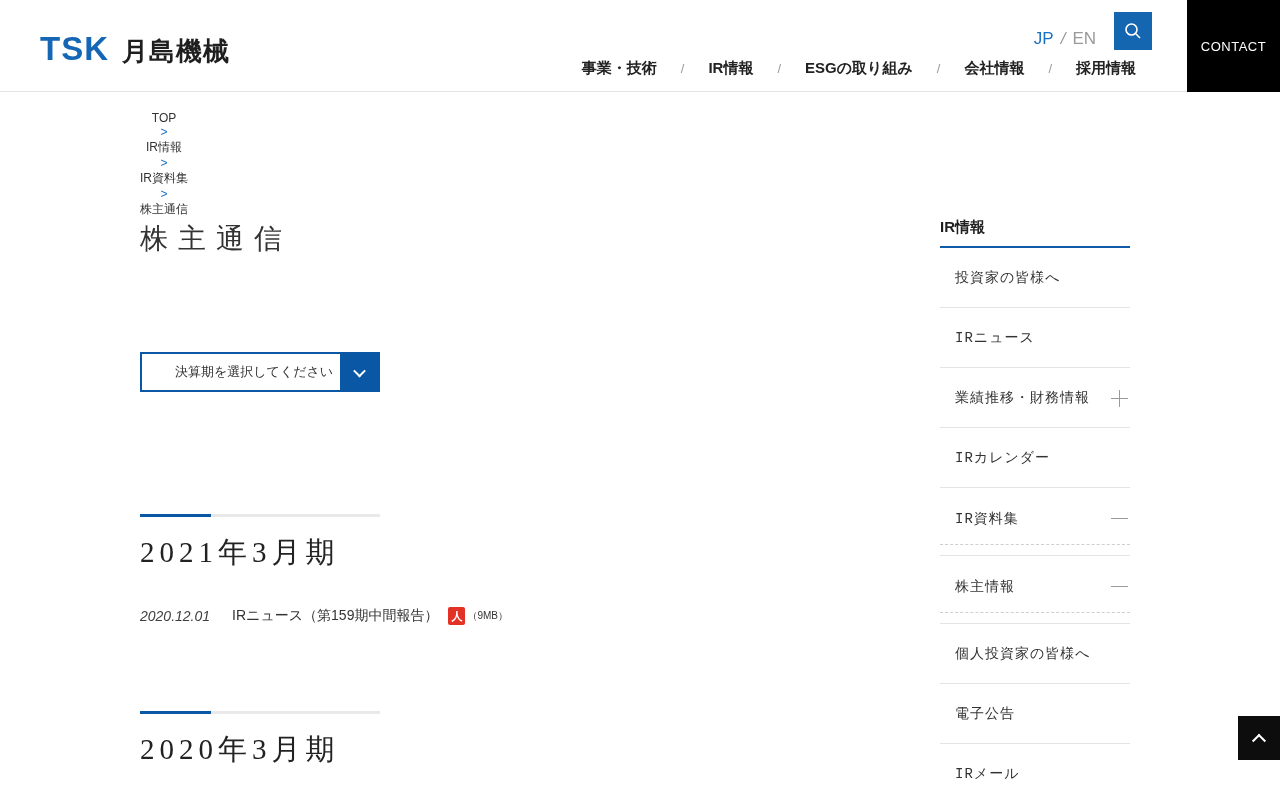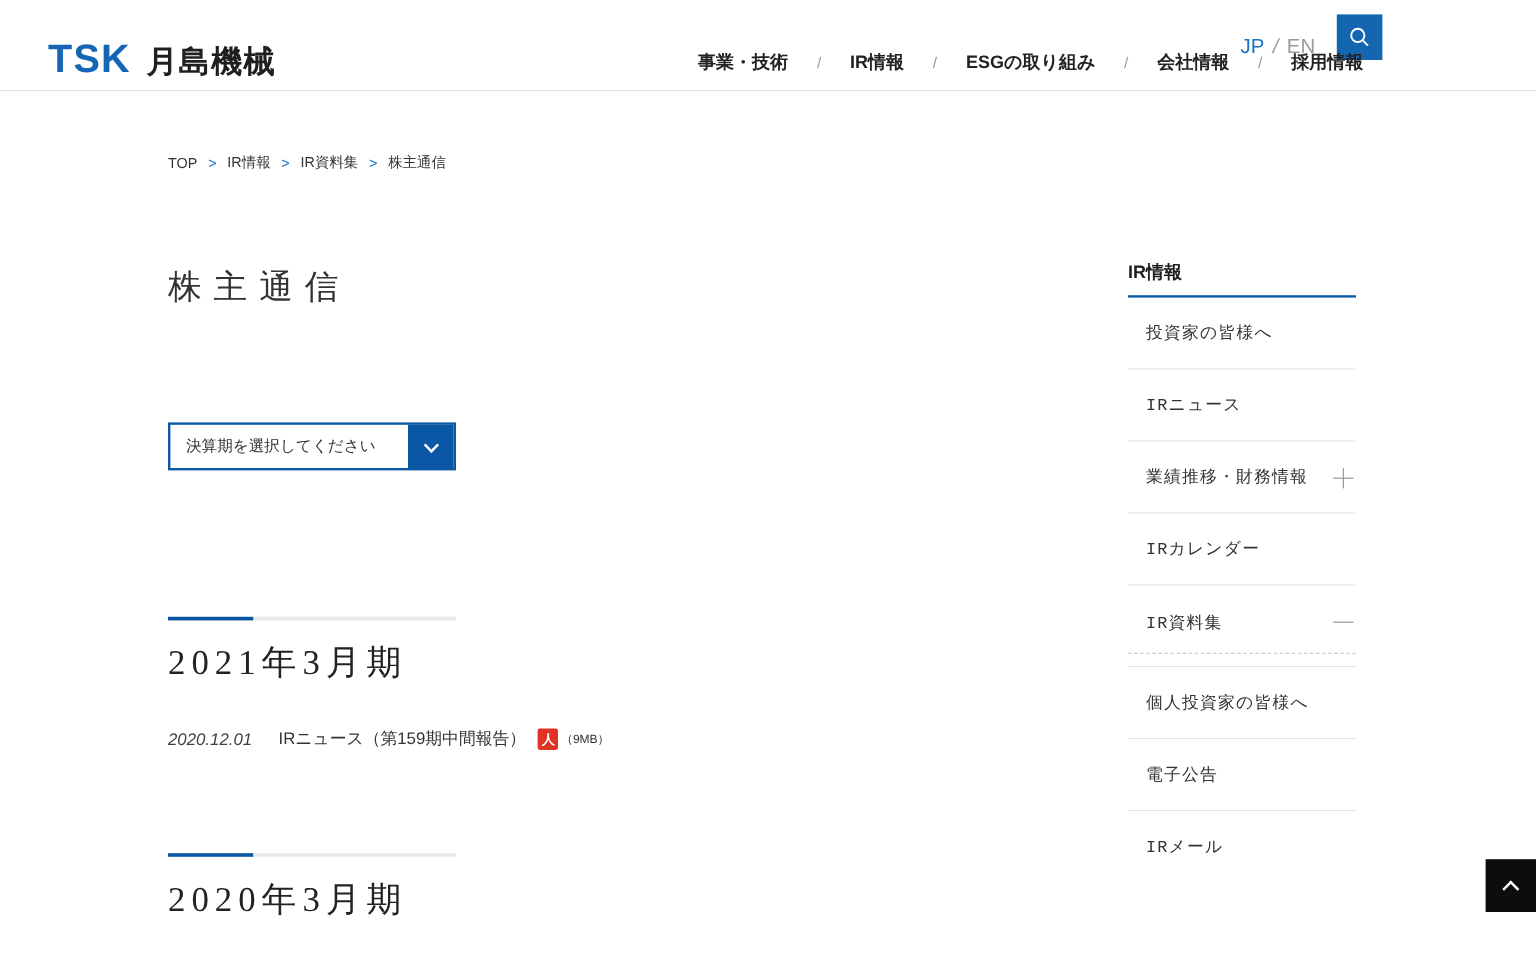--- a/index.html
+++ b/index.html
@@ -1,48 +1,48 @@
 <!DOCTYPE html>
 <html lang="ja"><head>
 <meta charset="utf-8">
 <style>
   * { margin:0; padding:0; box-sizing:border-box; }
   html,body { width:1280px; height:800px; }
   body { font-family:"Liberation Sans","DejaVu Sans",sans-serif; background:#fff; overflow:hidden; }
   .page { position:relative; width:1280px; height:800px; background:#fff; }
 
   
-  .header { position:absolute; top:0; left:0; width:1280px; height:76px; background:#fff; border-bottom:1px solid #e3e3e3; z-index:5; }
+  .header { position:absolute; top:0; left:0; width:1280px; height:92px; background:#fff; border-bottom:1px solid #e3e3e3; z-index:5; }
   .logo { position:absolute; left:40px; top:30px; display:flex; align-items:baseline; cursor:pointer; }
   .logo-mark { font-size:33px; font-weight:bold; letter-spacing:1px; color:#1566b4; }
   .logo-name { font-size:26px; font-weight:600; color:#1f1f1f; margin-left:13px; letter-spacing:1px; }
 
   .topbar { position:absolute; top:12px; right:128px; display:flex; align-items:center; }
   .lang { display:flex; align-items:center; font-size:17px; margin-right:18px; margin-top:16px; }
   .lang-jp { color:#1a72c3; cursor:pointer; }
   .lang-sep { color:#9a9a9a; margin:0 7px; font-style:italic; }
   .lang-en { color:#9a9a9a; cursor:pointer; }
   .search-btn { width:38px; height:38px; background:#1566b0; display:flex; align-items:center; justify-content:center; cursor:pointer; }
 
   .nav { position:absolute; bottom:13px; right:144px; display:flex; align-items:center; }
   .nav-item { font-size:15px; font-weight:bold; color:#222; cursor:pointer; white-space:nowrap; }
   .nav-sep { font-size:13px; color:#9a9a9a; margin:0 24px; }
 
   .contact-btn { position:absolute; top:0; right:0; width:93px; height:92px; background:#000; color:#fff; display:flex; align-items:center; justify-content:center; font-size:13px; letter-spacing:0.5px; cursor:pointer; }
 
   
-  .breadcrumb { position:absolute; left:140px; top:127px; display:flex; align-items:center; font-size:12px; color:#333; }
+  .breadcrumb { position:absolute; left:140px; top:111px; display:flex; align-items:center; font-size:12px; color:#333;flex-direction:column; }
   .bc-link { cursor:pointer; }
   .bc-sep { color:#1a72c3; margin:0 9px; font-size:12px; }
 
   
   .main { position:absolute; left:140px; top:210px; width:640px; }
   .page-title { font-size:28px; font-weight:500; letter-spacing:10px; color:#333; padding-top:10px; }
 
-  .dropdown { margin-top:94px; width:240px; height:40px; border:2px solid #0a57a6; display:flex; align-items:stretch; background:#fff; cursor:pointer; }
+  .dropdown { margin-top:94px; width:240px; height:40px; border:2px solid #0a57a6; display:flex; align-items:stretch; background:#fff; cursor:pointer;padding-left:20px; }
   .dropdown-label { flex:1; display:flex; align-items:center; padding-left:13px; font-size:13px; color:#333; }
   .dropdown-btn { width:38px; background:#0a57a6; display:flex; align-items:center; justify-content:center; }
   .chev-down { width:9px; height:9px; border-left:2px solid #fff; border-bottom:2px solid #fff; transform:rotate(-45deg) translate(1px,-1px); }
 
   .section { margin-top:122px; }
   .section + .section { margin-top:86px; }
   .section-divider { width:240px; height:3px; background:#e9e9e9; position:relative; }
   .section-divider .accent { position:absolute; left:0; top:0; width:71px; height:3px; background:#0a57a6; }
   .section-year { margin-top:16px; font-family:"Liberation Serif","DejaVu Serif",serif; font-size:29px; font-weight:400; letter-spacing:5px; color:#222; }
   .entry { margin-top:34px; display:flex; align-items:center; cursor:pointer; }
@@ -99,20 +99,21 @@
       <span class="nav-sep">/</span>
       <span class="nav-item">IR情報</span>
       <span class="nav-sep">/</span>
       <span class="nav-item">ESGの取り組み</span>
       <span class="nav-sep">/</span>
       <span class="nav-item">会社情報</span>
       <span class="nav-sep">/</span>
       <span class="nav-item">採用情報</span>
     </div>
 
+    <div class="contact-btn">CONTACT</div>
   </div>
 
   <div class="breadcrumb">
     <span class="bc-link">TOP</span>
     <span class="bc-sep">&gt;</span>
     <span class="bc-link">IR情報</span>
     <span class="bc-sep">&gt;</span>
     <span class="bc-link">IR資料集</span>
     <span class="bc-sep">&gt;</span>
     <span>株主通信</span>
@@ -163,20 +164,25 @@
         <span class="expander plus"></span>
       </li>
       <li class="sb-item">
         <span class="sb-label">IRカレンダー</span>
       </li>
       <li class="sb-item expanded">
         <span class="sb-label">IR資料集</span>
         <span class="expander minus"></span>
         <span class="dashed-line"></span>
       </li>
+      <li class="sb-item expanded">
+        <span class="sb-label">株主情報</span>
+        <span class="expander minus"></span>
+        <span class="dashed-line"></span>
+      </li>
       <li class="sb-item">
         <span class="sb-label">個人投資家の皆様へ</span>
       </li>
       <li class="sb-item">
         <span class="sb-label">電子公告</span>
       </li>
       <li class="sb-item last">
         <span class="sb-label">IRメール</span>
       </li>
     </ul>

